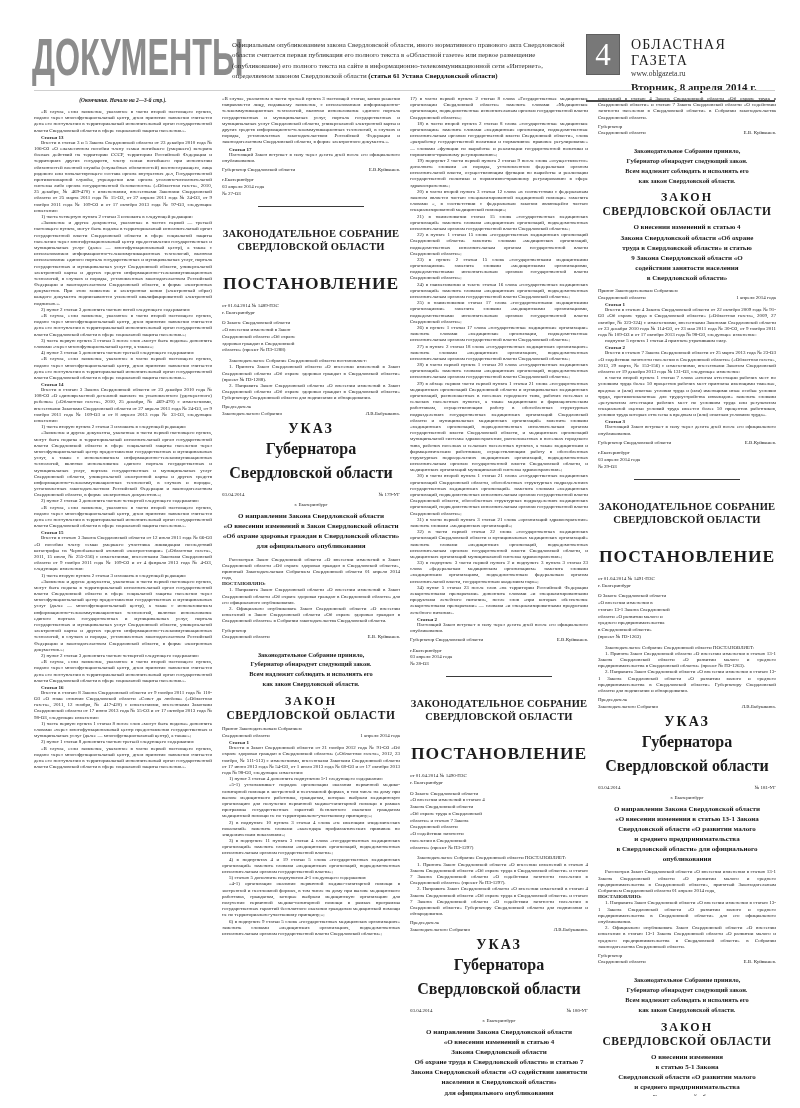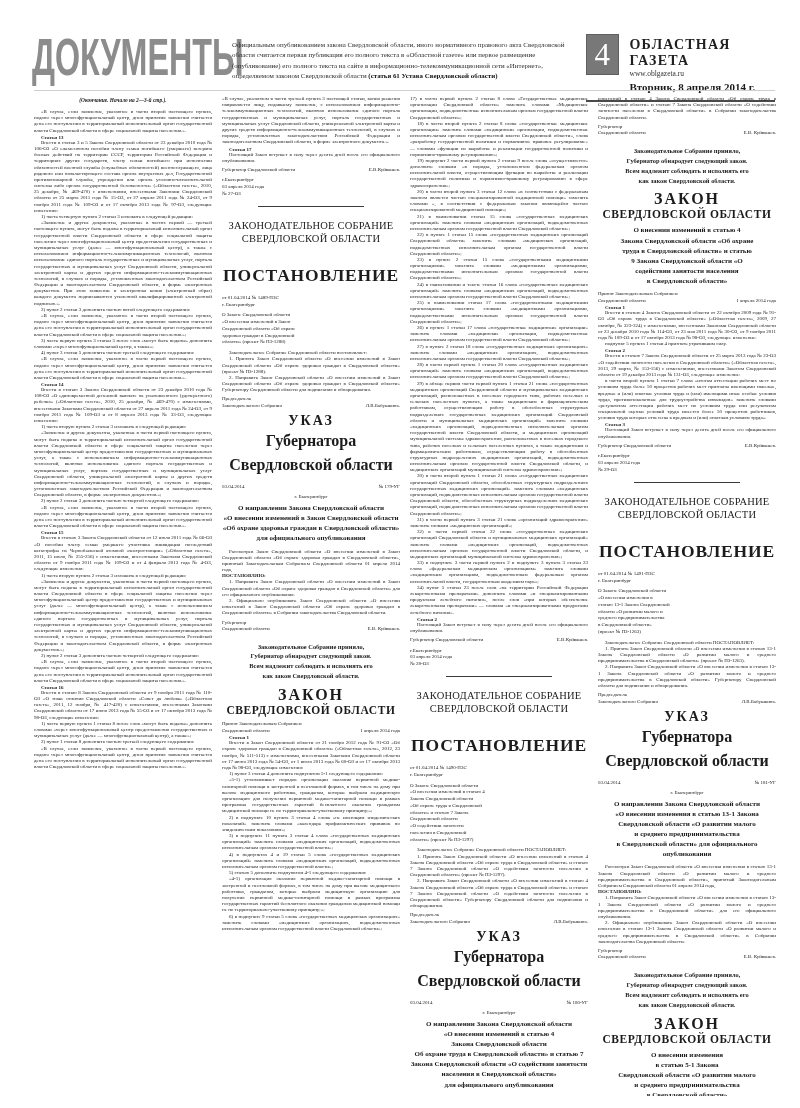--- a/index.html
+++ b/index.html
@@ -10,46 +10,46 @@
   .masthead{position:absolute;left:-2px;top:0px;font-family:"Liberation Sans",sans-serif;
             font-weight:bold;font-size:52px;line-height:0.9;color:#8c8c8c;
             transform:scaleX(0.62);transform-origin:left top;white-space:nowrap;}
   .intro{position:absolute;left:198px;top:6px;width:352px;font-size:6.9px;line-height:1.5;color:#2e2e2e;}
   .intro b{color:#111;}
   .paper{position:absolute;left:552px;top:0;width:189px;display:flex;gap:11px;
          border-bottom:2.5px solid #4a4a4a;padding-bottom:7px;}
   .pagenum-box{width:37px;height:41px;background:#787878;color:#fff;display:flex;
                align-items:center;justify-content:center;font-size:31px;box-shadow:inset 0 0 0 1px #5f5f5f;}
   .paper-meta{padding-top:3px;}
-  .paper-name{font-size:14px;letter-spacing:1.2px;color:#1f1f1f;font-weight:bold;}
+  .paper-name{font-size:14px;letter-spacing:1.2px;color:#1f1f1f;}
   .paper-site{font-size:7.5px;color:#333;margin-top:0;}
   .paper-date{font-size:11px;font-weight:bold;margin-top:3px;}
   .header-rule{position:absolute;left:34px;right:25px;top:90px;border-top:1px solid #cfcfcf;}
   
   .cols{position:absolute;left:34px;top:96px;width:741px;height:1000px;display:flex;gap:10px;}
   .col{width:178px;min-width:178px;overflow:hidden;}
   .t{margin:0;}
   .body{font-size:5px;line-height:1.24;text-align:justify;text-indent:7px;}
   .ni{text-indent:0;}
   .mt{margin-top:4px;}
   .art{font-size:5px;font-weight:bold;text-indent:7px;margin-top:1px;}
   .note{font-size:5.4px;font-weight:bold;font-style:italic;text-align:center;margin:1px 0 6px;}
   .meta{font-size:5px;line-height:1.35;white-space:pre-line;}
   .city{font-size:5px;text-align:center;margin:3px 0 4px;}
   .row{display:flex;justify-content:space-between;align-items:flex-end;font-size:5px;line-height:1.3;margin-top:3px;}
   .row span{white-space:pre-line;}
   .row .r{text-align:right;}
   .sig{margin:3px 0 4px;}
   .divider{border-top:1.5px solid #3a3a3a;width:60%;margin:8px auto;}
-  .org{font-weight:normal;font-size:10.5px;line-height:1.25;text-align:center;white-space:pre-line;
-       margin-top:12px;letter-spacing:0.2px;}
+  .org{font-weight:bold;font-size:10.5px;line-height:1.25;text-align:center;white-space:pre-line;
+       margin-top:20px;letter-spacing:0.2px;}
   .post{font-size:17.5px;font-weight:bold;text-align:center;margin:20px 0 9px;letter-spacing:0.8px;}
   .ukaz{font-size:14px;font-weight:bold;text-align:center;margin-top:0;letter-spacing:2px;}
   .ukaz-sub{font-size:16px;font-weight:bold;text-align:center;line-height:1.5;white-space:pre-line;margin-bottom:7px;}
-  .zakon{font-size:16px;font-weight:bold;text-align:center;letter-spacing:2px;margin-top:5px;}
+  .zakon{font-size:12px;font-weight:bold;text-align:center;letter-spacing:2px;margin-top:5px;}
   .zakon-sub{font-size:11.5px;font-weight:bold;text-align:center;letter-spacing:0.6px;margin-bottom:5px;}
   .law-title{font-size:7px;font-weight:bold;text-align:center;line-height:1.45;white-space:pre-line;margin:4px 0 5px;}
   .intro4{font-size:6.4px;font-weight:bold;text-align:center;line-height:1.55;white-space:pre-line;margin:9px 0 2px;}
   .bold{font-weight:bold;}
 </style>
 </head>
 <body>
 
 <div class="page">
 

